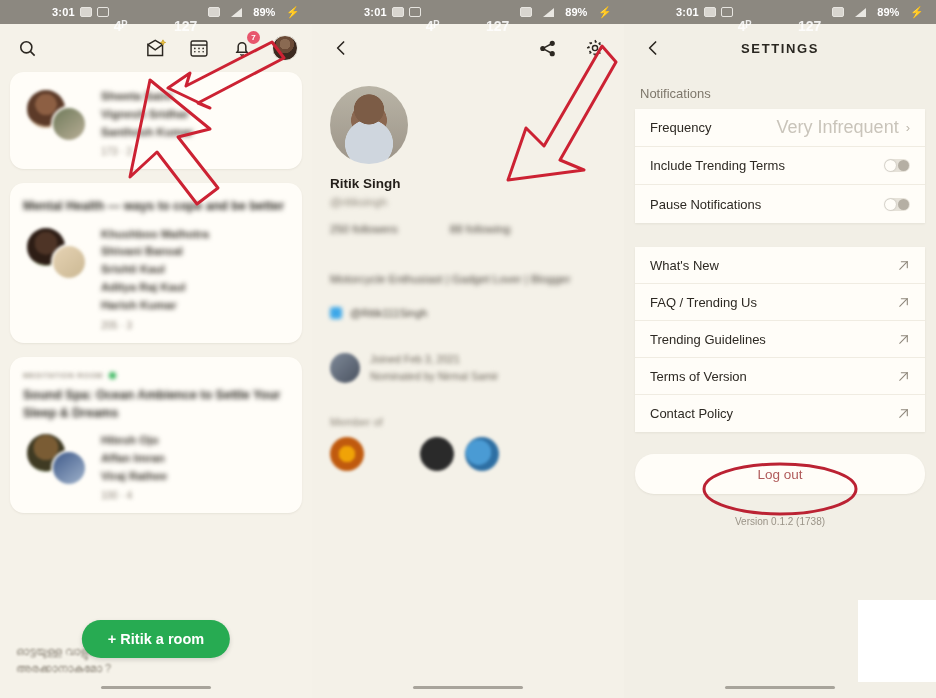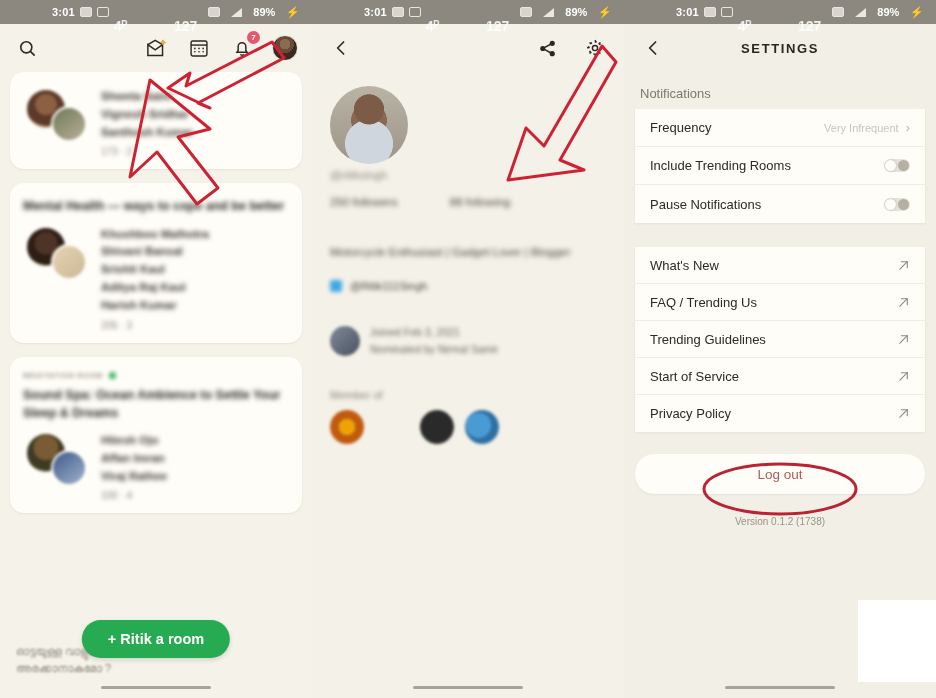--- a/index.html
+++ b/index.html
@@ -145,21 +145,21 @@
     overflow: hidden;
   }
   .row {
     display: flex; align-items: center;
     padding: 0 15px; height: 38px;
     border-bottom: 1px solid #f0ece2;
   }
   .row:last-child { border-bottom: none; }
   .row-lbl { font-size: 13px; color: #2d2923; }
   .row-right { margin-left: auto; display: flex; align-items: center; gap: 7px; }
-  .row-val { font-size: 11px; color: #c9c4ba; }
+  .row-val { font-size: 18px; color: #c9c4ba; }
   .chev { color: #bdb7ac; font-size: 13px; }
   .toggle {
     width: 26px; height: 13px; border-radius: 8px;
     background: #e6e2d9; position: relative; display: inline-block;
   }
   .toggle::after {
     content: ""; position: absolute; left: 1px; top: 1px;
     width: 11px; height: 11px; border-radius: 50%;
     background: #fffdf8; box-shadow: 0 0 2px rgba(0,0,0,.25);
   }
@@ -359,20 +359,21 @@
             <path d="M12 2.6 L13.3 5.2 M12 21.4 L13.3 18.8 M2.6 12 L5.2 10.7 M21.4 12 L18.8 10.7
                      M5.4 5.4 L7.6 7.1 M18.6 18.6 L16.4 16.9 M5.4 18.6 L7.6 16.9 M18.6 5.4 L16.4 7.1"></path>
             <circle cx="12" cy="12" r="7.4" stroke-dasharray="2.2 3.4"></circle>
           </svg>
         </span>
       </div>
     </div>
 
     <div class="prof">
       <div class="prof-av"></div>
+      <div class="prof-name">Ritik Singh</div>
       <div class="prof-handle">@ritiksingh</div>
       <div class="prof-counts">
         <span>250 followers</span>
         <span>88 following</span>
       </div>
       <div class="prof-bio">Motorcycle Enthusiast | Gadget Lover | Blogger</div>
       <div class="prof-tw">
         <span class="tw-dot"></span>
         <span class="tw-txt">@Ritik111Singh</span>
       </div>
@@ -429,21 +430,21 @@
 
     <div class="group">
       <div class="row">
         <span class="row-lbl">Frequency</span>
         <span class="row-right">
           <span class="row-val">Very Infrequent</span>
           <span class="chev">›</span>
         </span>
       </div>
       <div class="row">
-        <span class="row-lbl">Include Trending Rooms</span>
+        <span class="row-lbl">Include Trending Terms</span>
         <span class="row-right">
           <span class="toggle">
               <span class="k"></span>
             </span>
         </span>
       </div>
       <div class="row">
         <span class="row-lbl">Pause Notifications</span>
         <span class="row-right">
           <span class="toggle">
@@ -477,30 +478,30 @@
       <div class="row">
         <span class="row-lbl">Trending Guidelines</span>
         <span class="row-right">
           <svg width="13" height="13" viewBox="0 0 24 24" fill="none" stroke="#8e877b" stroke-width="2" stroke-linecap="round">
             <line x1="5" y1="19" x2="19" y2="5"></line>
               <polyline points="8,5 19,5 19,16"></polyline>
           </svg>
         </span>
       </div>
       <div class="row">
-        <span class="row-lbl">Start of Service</span>
+        <span class="row-lbl">Terms of Version</span>
         <span class="row-right">
           <svg width="13" height="13" viewBox="0 0 24 24" fill="none" stroke="#8e877b" stroke-width="2" stroke-linecap="round">
             <line x1="5" y1="19" x2="19" y2="5"></line>
               <polyline points="8,5 19,5 19,16"></polyline>
           </svg>
         </span>
       </div>
       <div class="row">
-        <span class="row-lbl">Privacy Policy</span>
+        <span class="row-lbl">Contact Policy</span>
         <span class="row-right">
           <svg width="13" height="13" viewBox="0 0 24 24" fill="none" stroke="#8e877b" stroke-width="2" stroke-linecap="round">
             <line x1="5" y1="19" x2="19" y2="5"></line>
               <polyline points="8,5 19,5 19,16"></polyline>
           </svg>
         </span>
       </div>
     </div>
 
     <div class="logout">

